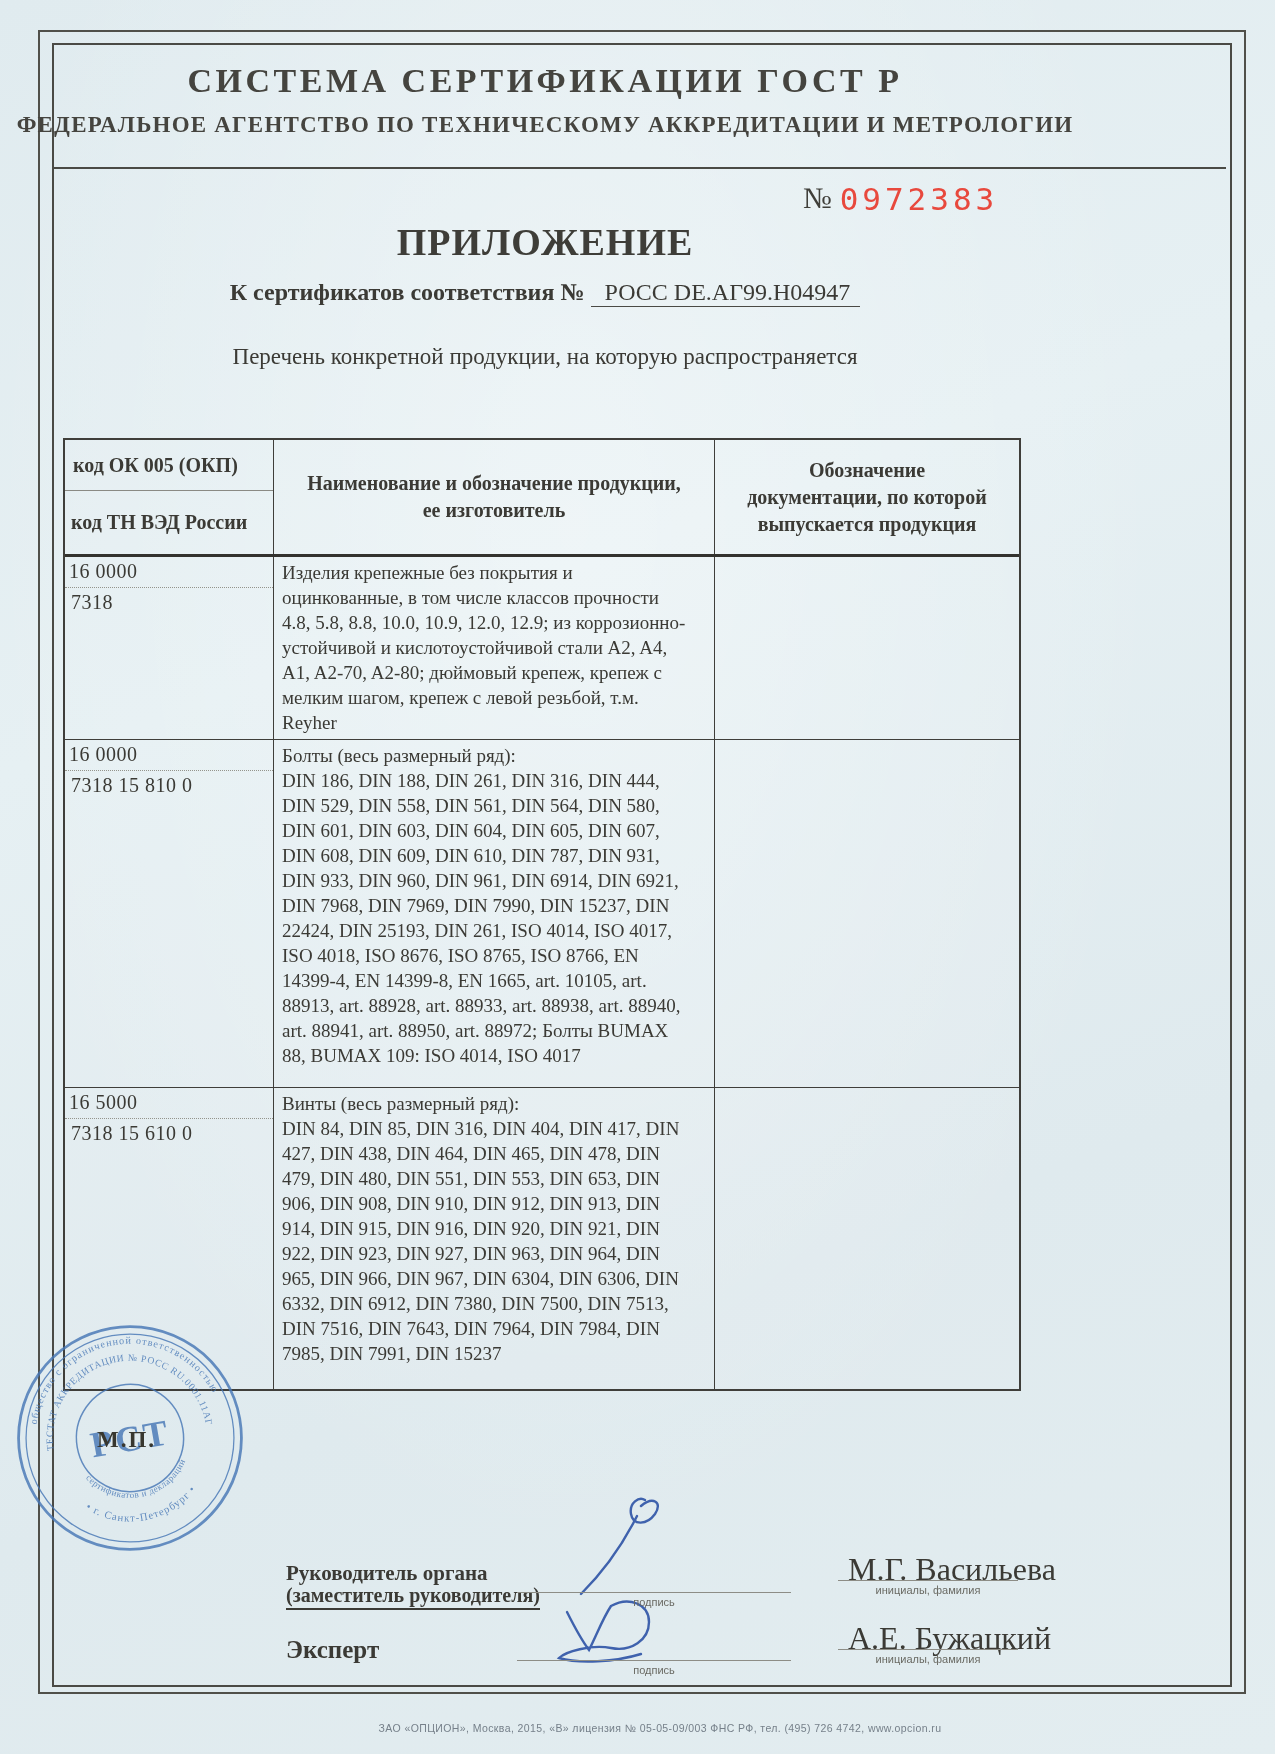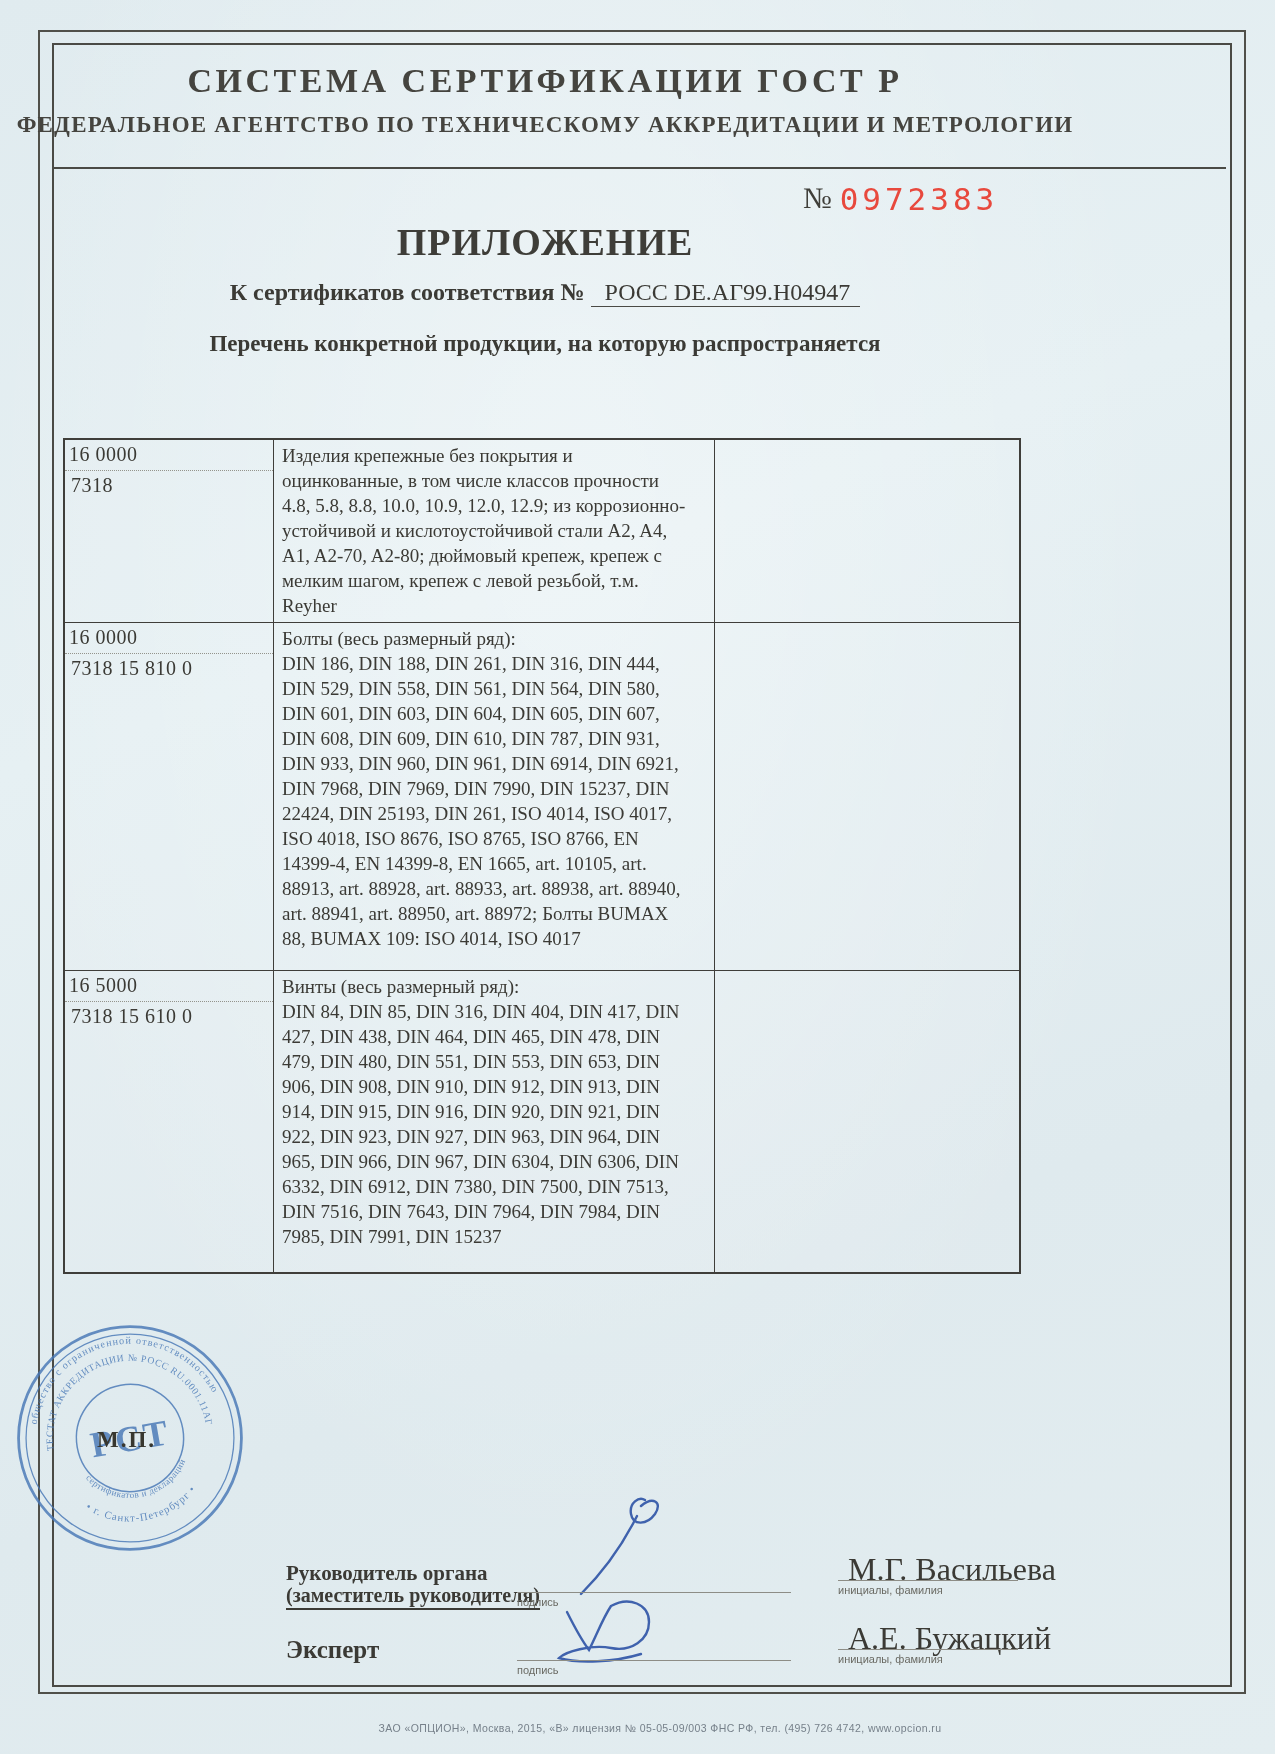--- a/index.html
+++ b/index.html
@@ -22,21 +22,21 @@
   .title-agency{top:112px;font-size:23px;font-weight:bold;letter-spacing:1.2px;color:#45443f;}
 
   .number-block{position:absolute;left:803px;top:181px;white-space:nowrap;}
   .number-sign{font-size:30px;color:#3f3e39;vertical-align:top;}
   .number-value{font-family:"DejaVu Sans Mono","Liberation Mono",monospace;font-size:31px;color:#e8493d;letter-spacing:4px;margin-left:8px;vertical-align:top;}
 
   .appendix-title{top:220px;font-size:38px;font-weight:bold;letter-spacing:1px;color:#3e3d38;}
   .cert-line{top:279px;font-size:24px;}
   .cert-label{font-weight:bold;}
   .cert-value{border-bottom:1.8px solid #4a4a45;padding:0 10px 1px 14px;}
-  .scope-1{top:331px;font-size:23px;font-weight:bold;}
+  .scope-1{top:344px;font-size:23px;font-weight:normal;}
   .scope-2{top:358px;font-size:23px;font-weight:bold;}
 
   
   .tbl{position:absolute;left:63px;top:438px;width:958px;border:2px solid #3f3e3a;box-sizing:border-box;background:rgba(255,255,255,.04);}
   .tr{display:flex;box-sizing:border-box;}
   .td{box-sizing:border-box;}
   .c1{width:209px;border-right:1.6px solid #3f3e3a;}
   .c2{width:441px;border-right:1.6px solid #3f3e3a;}
   .c3{flex:1;}
   .thead{min-height:117px;border-bottom:3px solid #33322e;}
@@ -61,21 +61,21 @@
 
   
   .sig-role-1a{position:absolute;left:286px;top:1561px;font-size:21px;font-weight:bold;}
   .sig-role-1b{position:absolute;left:286px;top:1584px;font-size:20px;font-weight:bold;border-bottom:2.2px solid #3b3a35;padding-bottom:1px;}
   .sig-role-2{position:absolute;left:286px;top:1636px;font-size:25px;font-weight:bold;}
   .sig-line{position:absolute;border-top:1.3px solid #8d8d86;height:0;}
   .sig-line-1{left:517px;top:1592px;width:274px;}
   .sig-line-2{left:517px;top:1660px;width:274px;}
   .name-line-1{left:838px;top:1580px;width:180px;}
   .name-line-2{left:838px;top:1649px;width:180px;}
-  .caption{position:absolute;font-family:"Liberation Sans","DejaVu Sans",sans-serif;font-size:11px;color:#6a6a63;}
+  .caption{position:absolute;font-family:"Liberation Sans","DejaVu Sans",sans-serif;font-size:11px;color:#6a6a63;text-align:center;}
   .cap-sig-1{left:517px;top:1596px;width:274px;}
   .cap-sig-2{left:517px;top:1664px;width:274px;}
   .cap-name-1{left:838px;top:1584px;width:180px;}
   .cap-name-2{left:838px;top:1653px;width:180px;}
   .sig-name{position:absolute;font-size:32px;color:#3b3a35;white-space:nowrap;}
   .sig-name-1{left:848px;top:1551px;}
   .sig-name-2{left:848px;top:1620px;}
   .autograph{position:absolute;}
   .autograph path{stroke:#3f62ad;fill:none;stroke-width:2.4;stroke-linecap:round;}
 
@@ -102,20 +102,28 @@
 
   <div class="center cert-line">
     <span class="cert-label">К сертификатов соответствия №</span>
     <span class="cert-value">РОСС DE.АГ99.Н04947</span>
   </div>
 
   <div class="center scope-1">Перечень конкретной продукции,  на которую распространяется</div>
 
   <div class="tbl">
 
+    <div class="tr thead">
+      <div class="td c1 th1">
+        <div class="th1-top">код ОК 005 (ОКП)</div>
+        <div class="th1-bottom">код ТН ВЭД России</div>
+      </div>
+      <div class="td c2 th-c">Наименование и обозначение продукции, ее изготовитель</div>
+      <div class="td c3 th-c">Обозначение документации, по которой выпускается продукция</div>
+    </div>
 
     <div class="tr row first r1">
       <div class="td c1">
         <div class="code-top">16 0000</div>
         <div class="code-bottom">7318</div>
       </div>
       <div class="td c2 desc">
         <p class="desc-title"></p>
         <p class="desc-body">Изделия крепежные без покрытия и оцинкованные, в том числе классов прочности 4.8, 5.8, 8.8, 10.0, 10.9, 12.0, 12.9; из коррозионно-устойчивой и кислотоустойчивой стали A2, A4, A1, A2-70, A2-80;  дюймовый крепеж, крепеж с мелким шагом, крепеж с левой резьбой, т.м. Reyher</p>
       </div>

